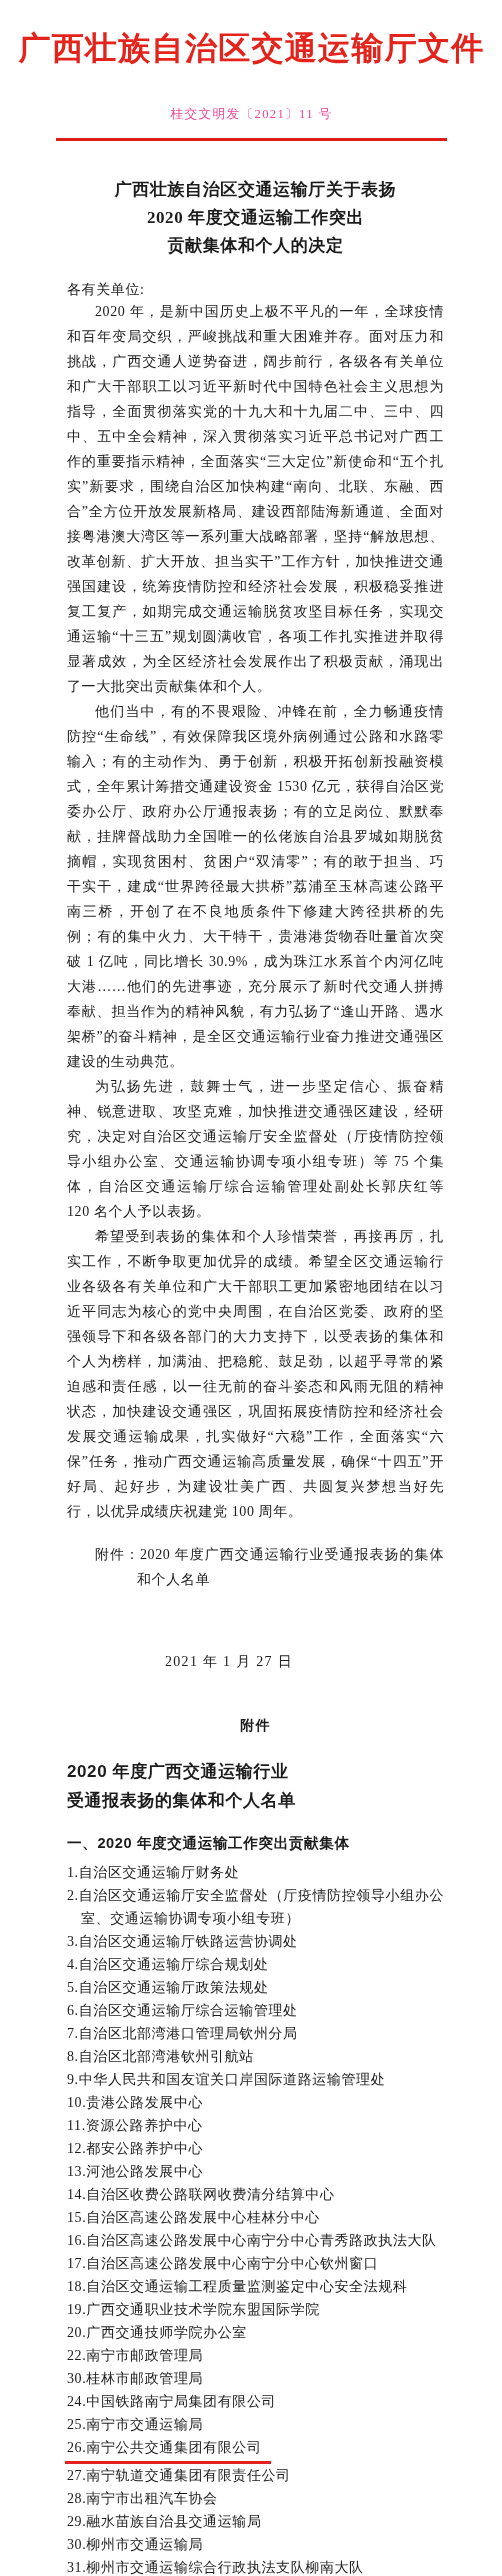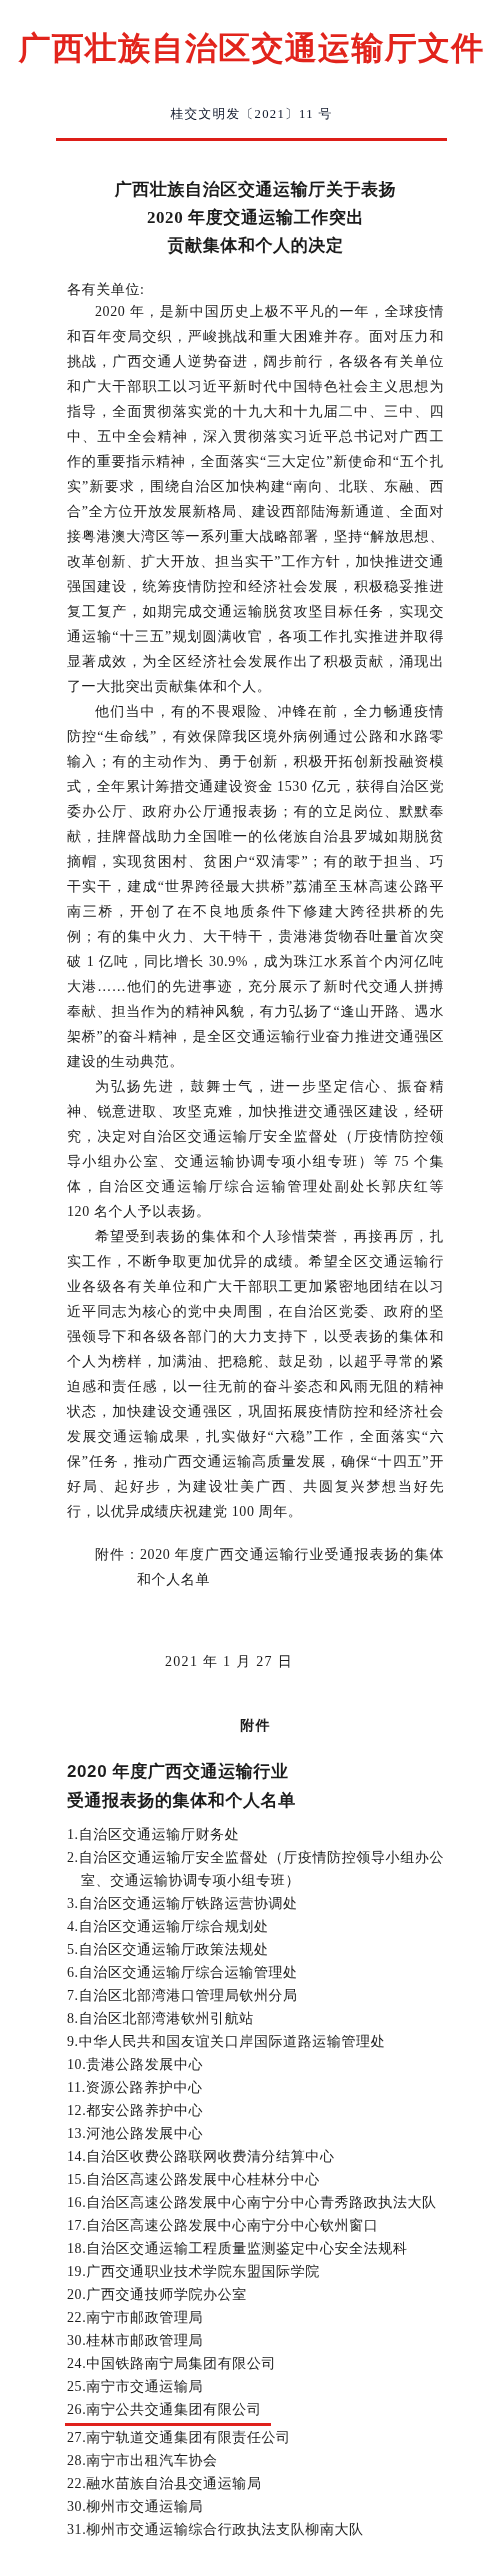--- a/index.html
+++ b/index.html
@@ -20,21 +20,21 @@
     font-weight:bold;
     color:#e2241c;
     letter-spacing:1.3px;
     white-space:nowrap;
   }
   .doc-number{
     margin-top:37px;
     text-align:center;
     font-size:12.7px;
     letter-spacing:1.3px;
-    color:#0f172a;
+    color:#ec4899;
   }
   .red-rule{
     margin:15px 56px 0 56px;
     height:2.5px;
     background:#dd1e18;
   }
   .content{
     margin:0 59px 0 67px; 
   }
   .doc-title{
@@ -147,20 +147,21 @@
 
     <div class="doc-date">2021 年 1 月 27 日</div>
 
     <div class="appendix-label">附件</div>
 
     <div class="appendix-title">
       <div>2020 年度广西交通运输行业</div>
       <div>受通报表扬的集体和个人名单</div>
     </div>
 
+    <div class="section-heading">一、2020 年度交通运输工作突出贡献集体</div>
 
     <div class="list">
         <div class="list-item"><span>1.自治区交通运输厅财务处</span></div>
         <div class="list-item"><span>2.自治区交通运输厅安全监督处（厅疫情防控领导小组办公室、交通运输协调专项小组专班）</span></div>
         <div class="list-item"><span>3.自治区交通运输厅铁路运营协调处</span></div>
         <div class="list-item"><span>4.自治区交通运输厅综合规划处</span></div>
         <div class="list-item"><span>5.自治区交通运输厅政策法规处</span></div>
         <div class="list-item"><span>6.自治区交通运输厅综合运输管理处</span></div>
         <div class="list-item"><span>7.自治区北部湾港口管理局钦州分局</span></div>
         <div class="list-item"><span>8.自治区北部湾港钦州引航站</span></div>
@@ -176,20 +177,20 @@
         <div class="list-item"><span>18.自治区交通运输工程质量监测鉴定中心安全法规科</span></div>
         <div class="list-item"><span>19.广西交通职业技术学院东盟国际学院</span></div>
         <div class="list-item"><span>20.广西交通技师学院办公室</span></div>
         <div class="list-item"><span>22.南宁市邮政管理局</span></div>
         <div class="list-item"><span>30.桂林市邮政管理局</span></div>
         <div class="list-item"><span>24.中国铁路南宁局集团有限公司</span></div>
         <div class="list-item"><span>25.南宁市交通运输局</span></div>
         <div class="list-item highlighted"><span>26.南宁公共交通集团有限公司</span></div>
         <div class="list-item"><span>27.南宁轨道交通集团有限责任公司</span></div>
         <div class="list-item"><span>28.南宁市出租汽车协会</span></div>
-        <div class="list-item"><span>22.融水苗族自治县交通运输局</span></div>
+        <div class="list-item"><span>29.融水苗族自治县交通运输局</span></div>
         <div class="list-item"><span>30.柳州市交通运输局</span></div>
         <div class="list-item"><span>31.柳州市交通运输综合行政执法支队柳南大队</span></div>
       </div>
 
   </div>
 </div>
 
 
 </body></html>

